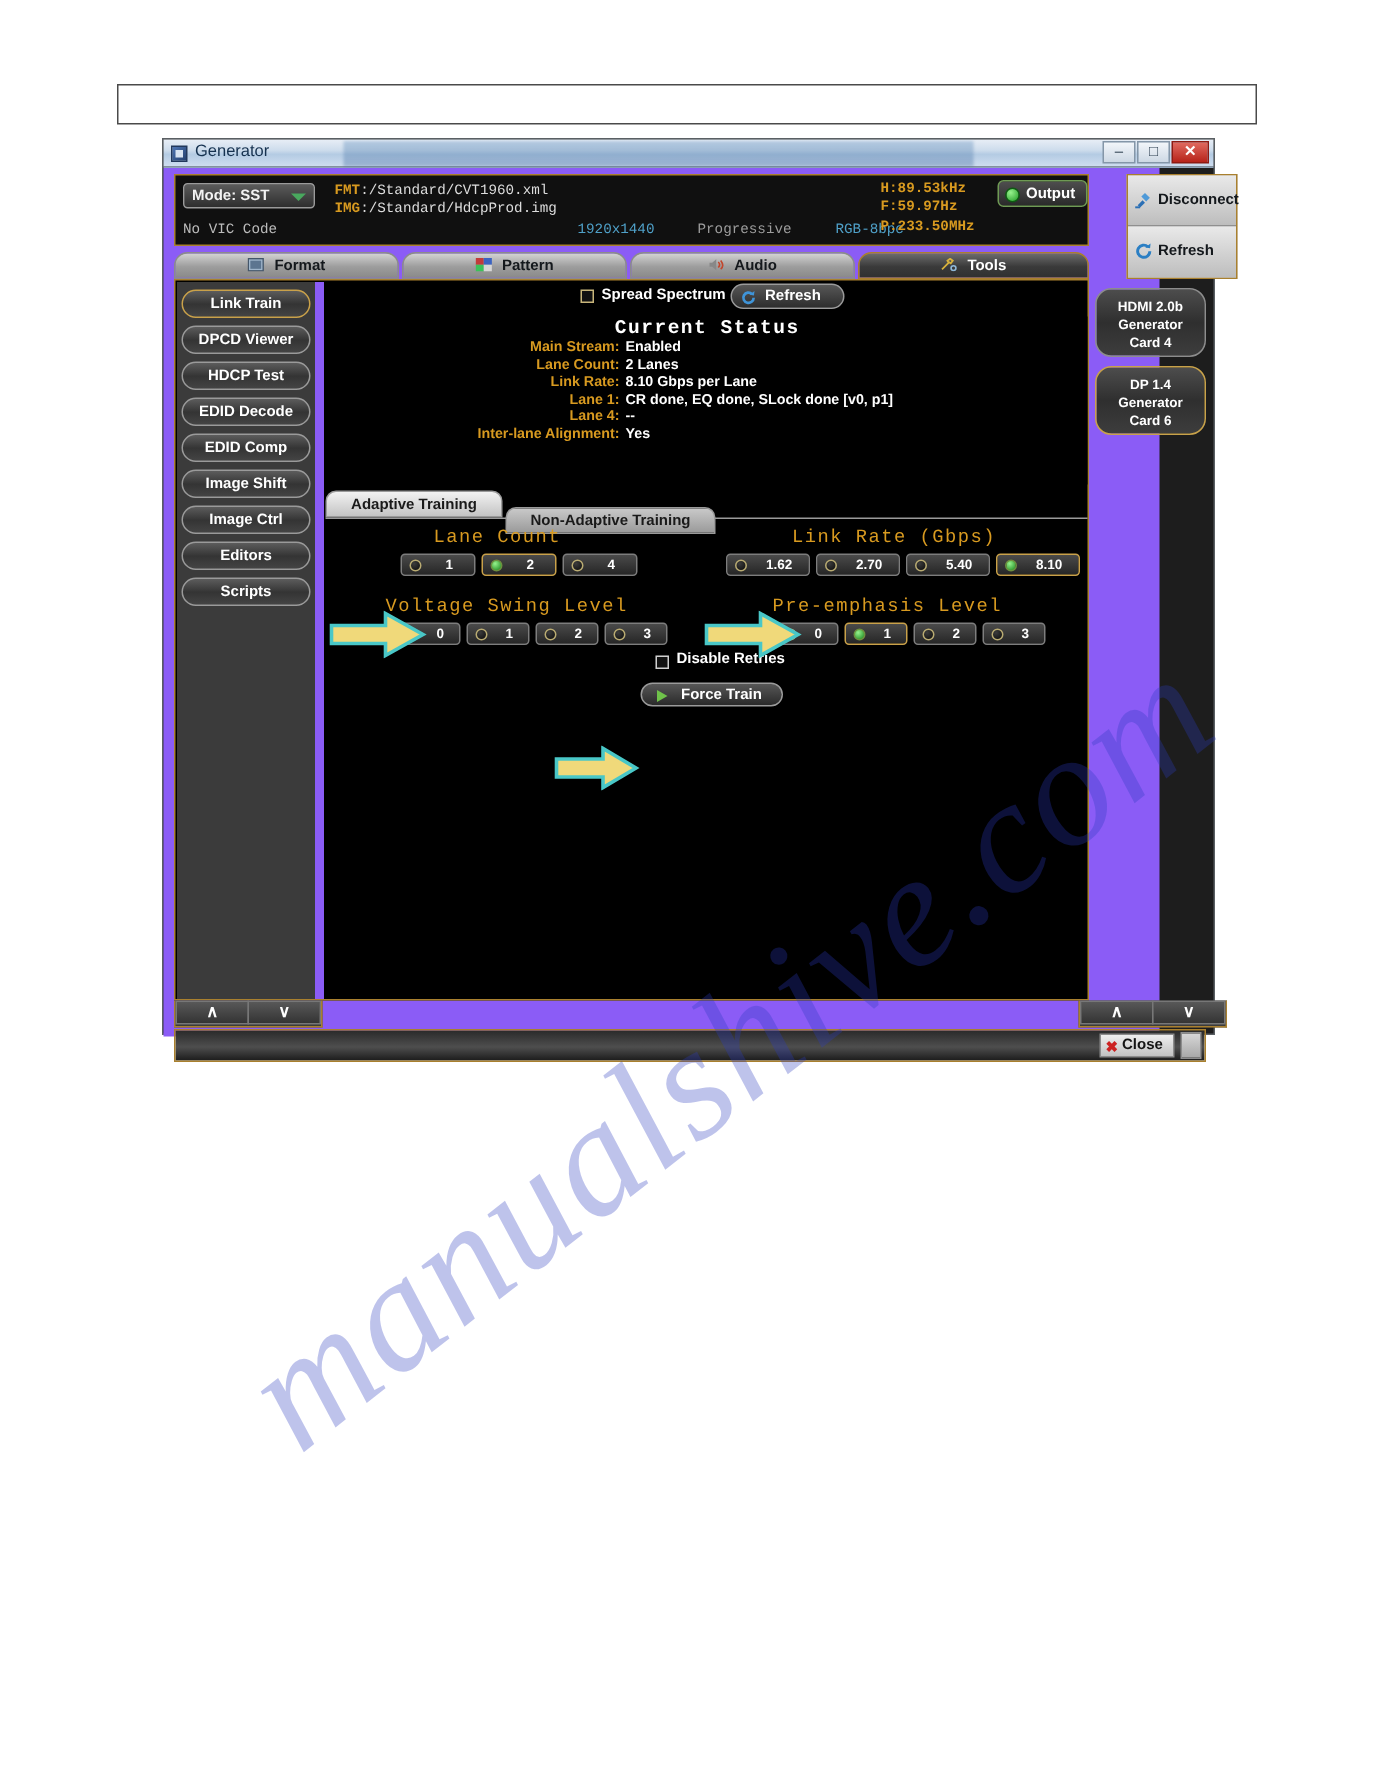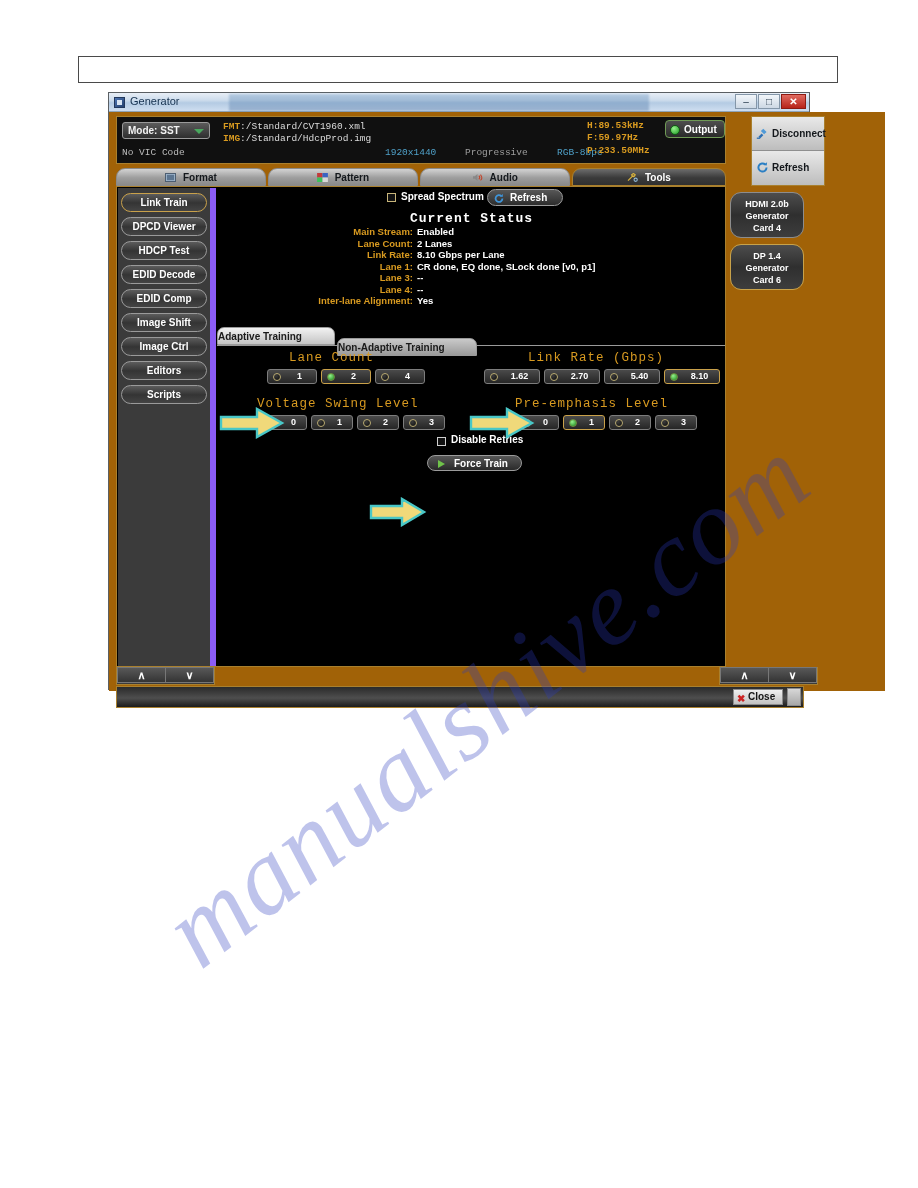--- a/index.html
+++ b/index.html
@@ -77,22 +77,22 @@
   #btn-min{right:52px;}
   #btn-max{right:29px;}
   #btn-close-win{
     right:3px;width:25px;
     background:linear-gradient(to bottom,#e06a60,#b7231a);
     border-color:#8e1a12;color:#fff;font-weight:bold;
   }
 
   
   #app-body{
-    position:absolute;left:0;top:19px;width:776px;height:579px;
-    background:#a16207;
+    position:absolute;left:0;top:19px;width:664px;height:579px;
+    background:#8b5cf6;
   }
 
   
   #header-strip{
     position:absolute;left:7px;top:4px;width:610px;height:48px;
     border:1px solid #a9802e;
     background:#101010;
     box-sizing:border-box;
   }
   #mode-btn{
@@ -243,21 +243,21 @@
 
   
   #subtabs{
     position:absolute;left:100px;top:140px;width:509px;height:18px;
     border-bottom:1px solid #9a9a9a;
   }
   .stab{
     position:absolute;top:0;height:18px;
     border:1px solid #9a9a9a;
     border-top-left-radius:7px;border-top-right-radius:7px;
-    font-size:10px;font-weight:bold;line-height:17px;
+    font-size:10px;font-weight:bold;text-align:center;line-height:17px;
     box-sizing:border-box;
   }
   .stab.inactive{
     background:linear-gradient(to bottom,#c9c9c9,#9a9a9a);
     color:#1a1a1a;
     margin-top:11px;
   }
   .stab.active{
     background:linear-gradient(to bottom,#f2f2f2,#c4c4c4);
     color:#1a1a1a;
@@ -480,23 +480,20 @@
         <div class="st-row">
           <span class="st-key">Lane Count:</span><span class="st-val">2 Lanes</span>
         </div>
         <div class="st-row">
           <span class="st-key">Link Rate:</span><span class="st-val">8.10 Gbps per Lane</span>
         </div>
         <div class="st-row">
           <span class="st-key">Lane 1:</span><span class="st-val">CR done, EQ done, SLock done [v0, p1]</span>
         </div>
         <div class="st-row">
-          <span class="st-key">Lane 3:</span><span class="st-val">--</span>
-        </div>
-        <div class="st-row">
           <span class="st-key">Lane 4:</span><span class="st-val">--</span>
         </div>
         <div class="st-row">
           <span class="st-key">Inter-lane Alignment:</span><span class="st-val">Yes</span>
         </div>
       </div>
 
       <div id="subtabs">
         <div class="stab active" style="left:0px;width:118px;">Adaptive Training</div>
         <div class="stab inactive" style="left:120px;width:140px;">Non-Adaptive Training</div>

